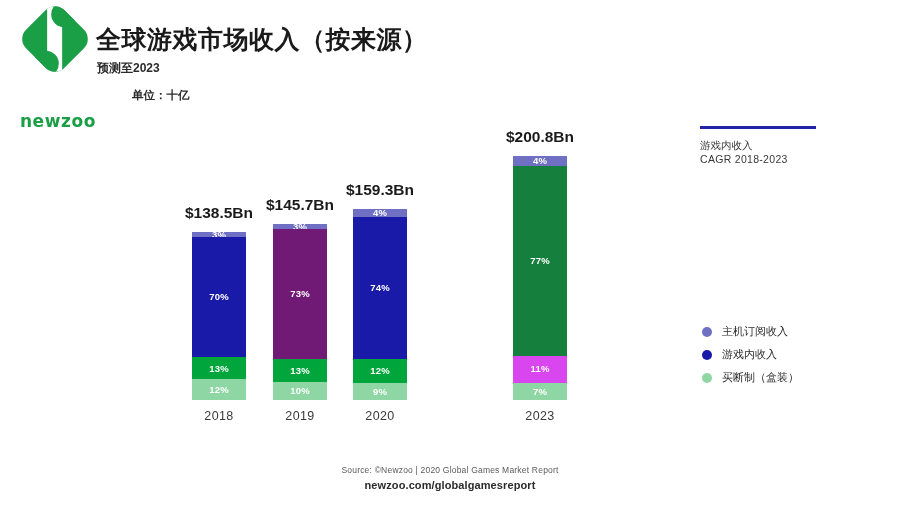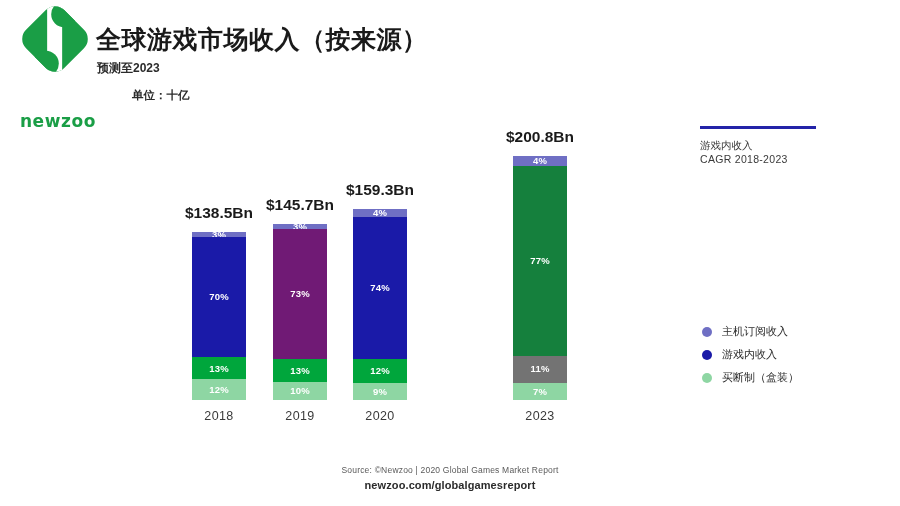--- a/index.html
+++ b/index.html
@@ -319,21 +319,21 @@
     </div>
     <div class="bar-group" style="left: 513px; top: 0px; height: 506px;">
       <div class="bar-total" style="top: 128px;">$200.8Bn</div>
       <div class="bar-stack" style="top: 156px; height: 244px;">
         <div class="seg" style="background: rgb(111, 111, 196); height: 4.0404%;">
           <span class="seg-label">4%</span>
         </div>
         <div class="seg" style="background: #15803d; height: 77.7778%;">
           <span class="seg-label">77%</span>
         </div>
-        <div class="seg" style="background: #737373; height: 11.1111%;">
+        <div class="seg" style="background: #d946ef; height: 11.1111%;">
           <span class="seg-label">11%</span>
         </div>
         <div class="seg light" style="background: rgb(142, 214, 163); height: 7.07071%;">
           <span class="seg-label">7%</span>
         </div>
       </div>
       <div class="bar-year" style="top: 409px;">2023</div>
     </div>
   </div>
 

